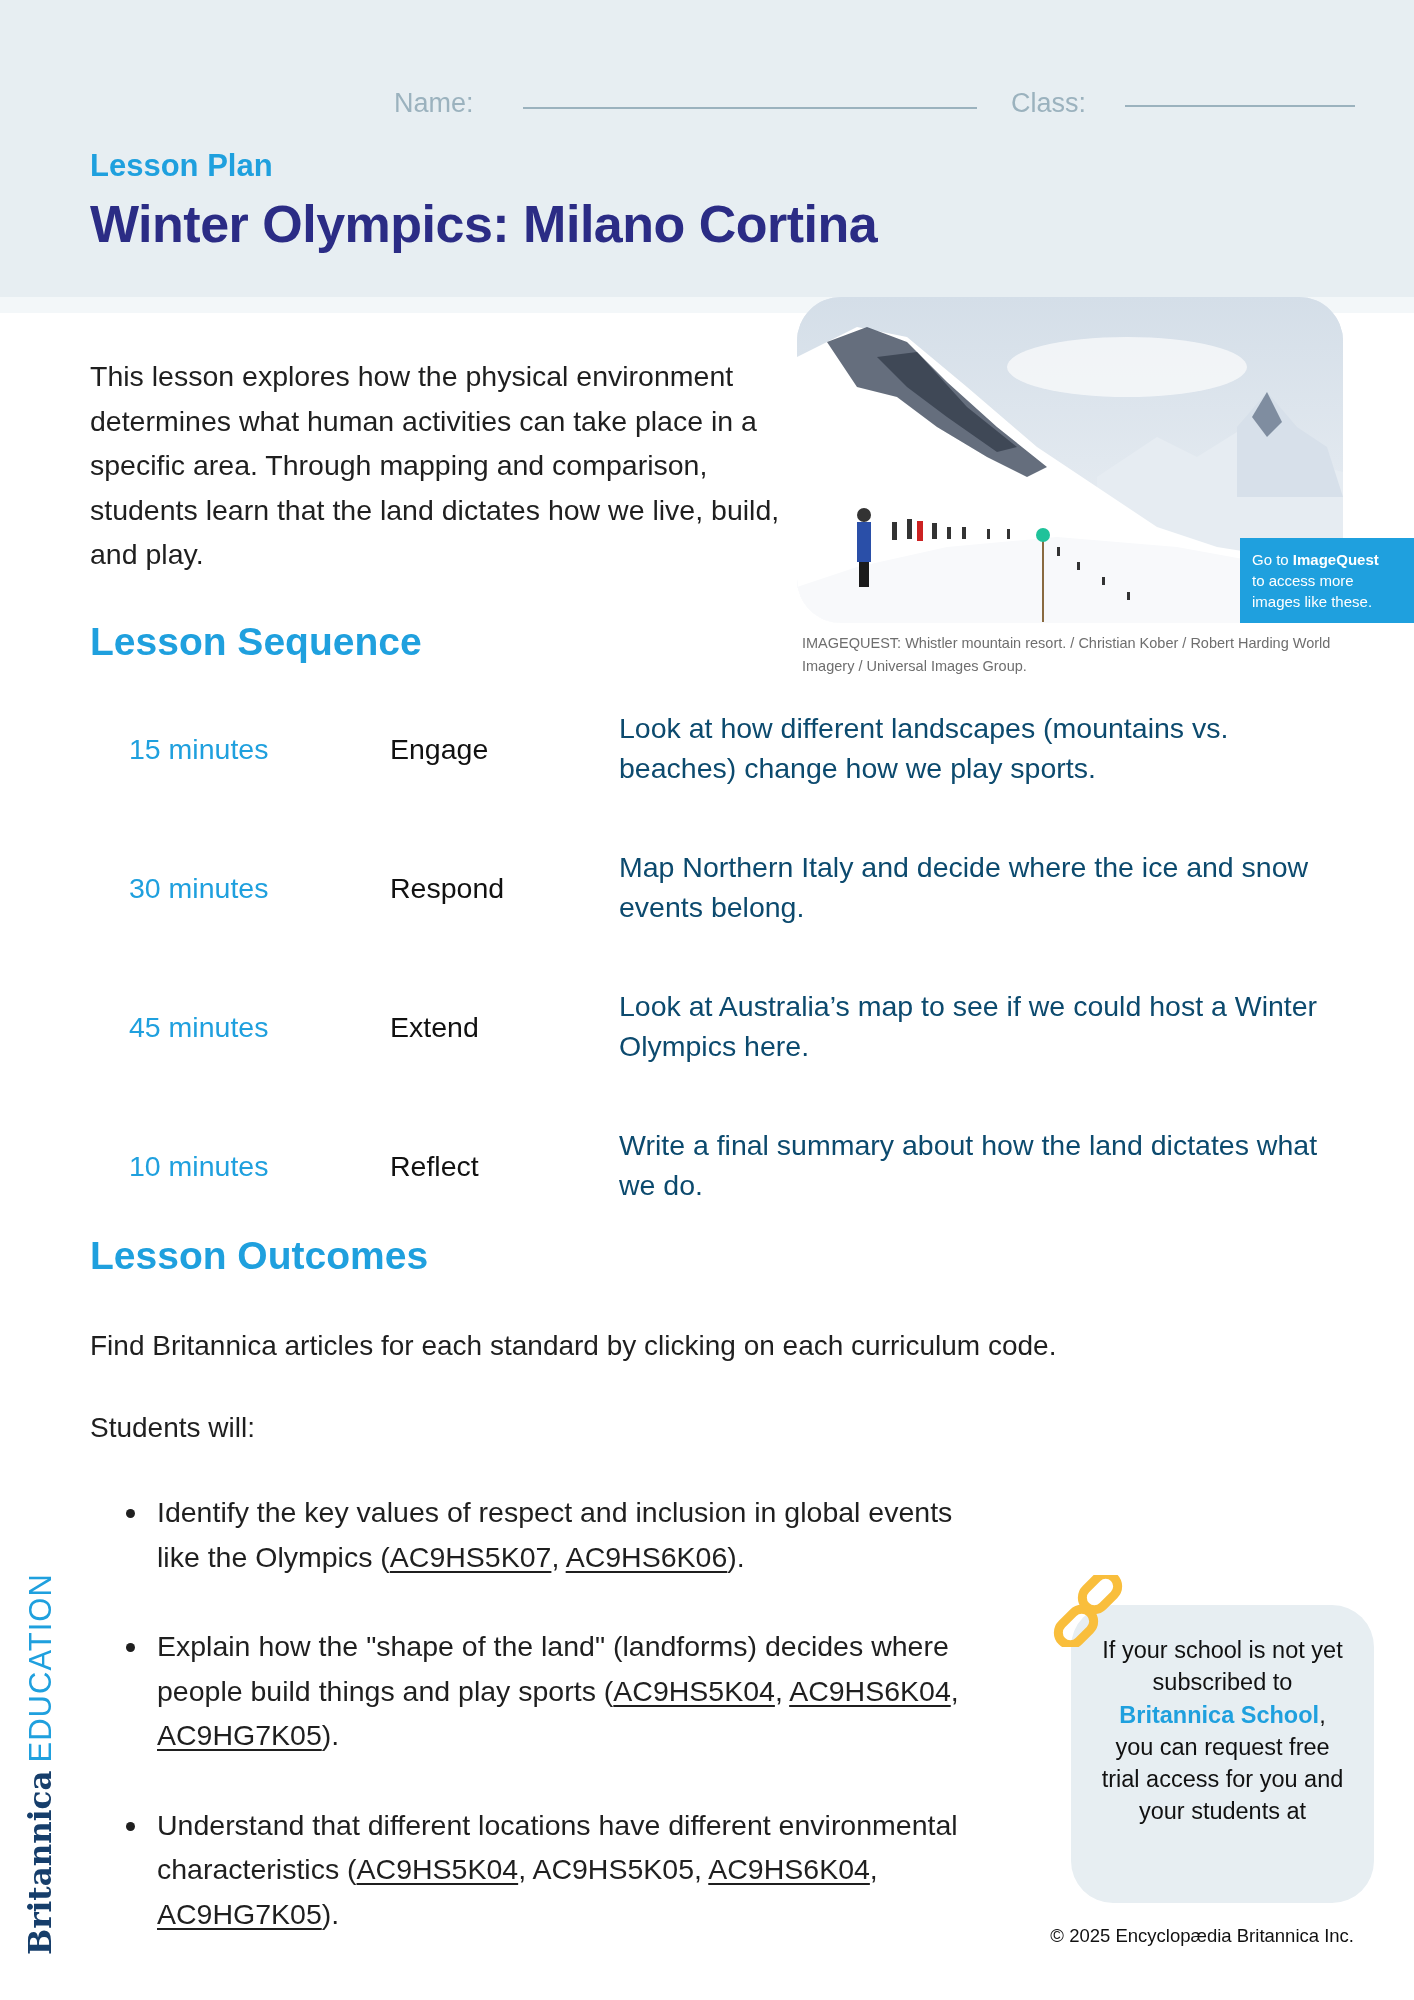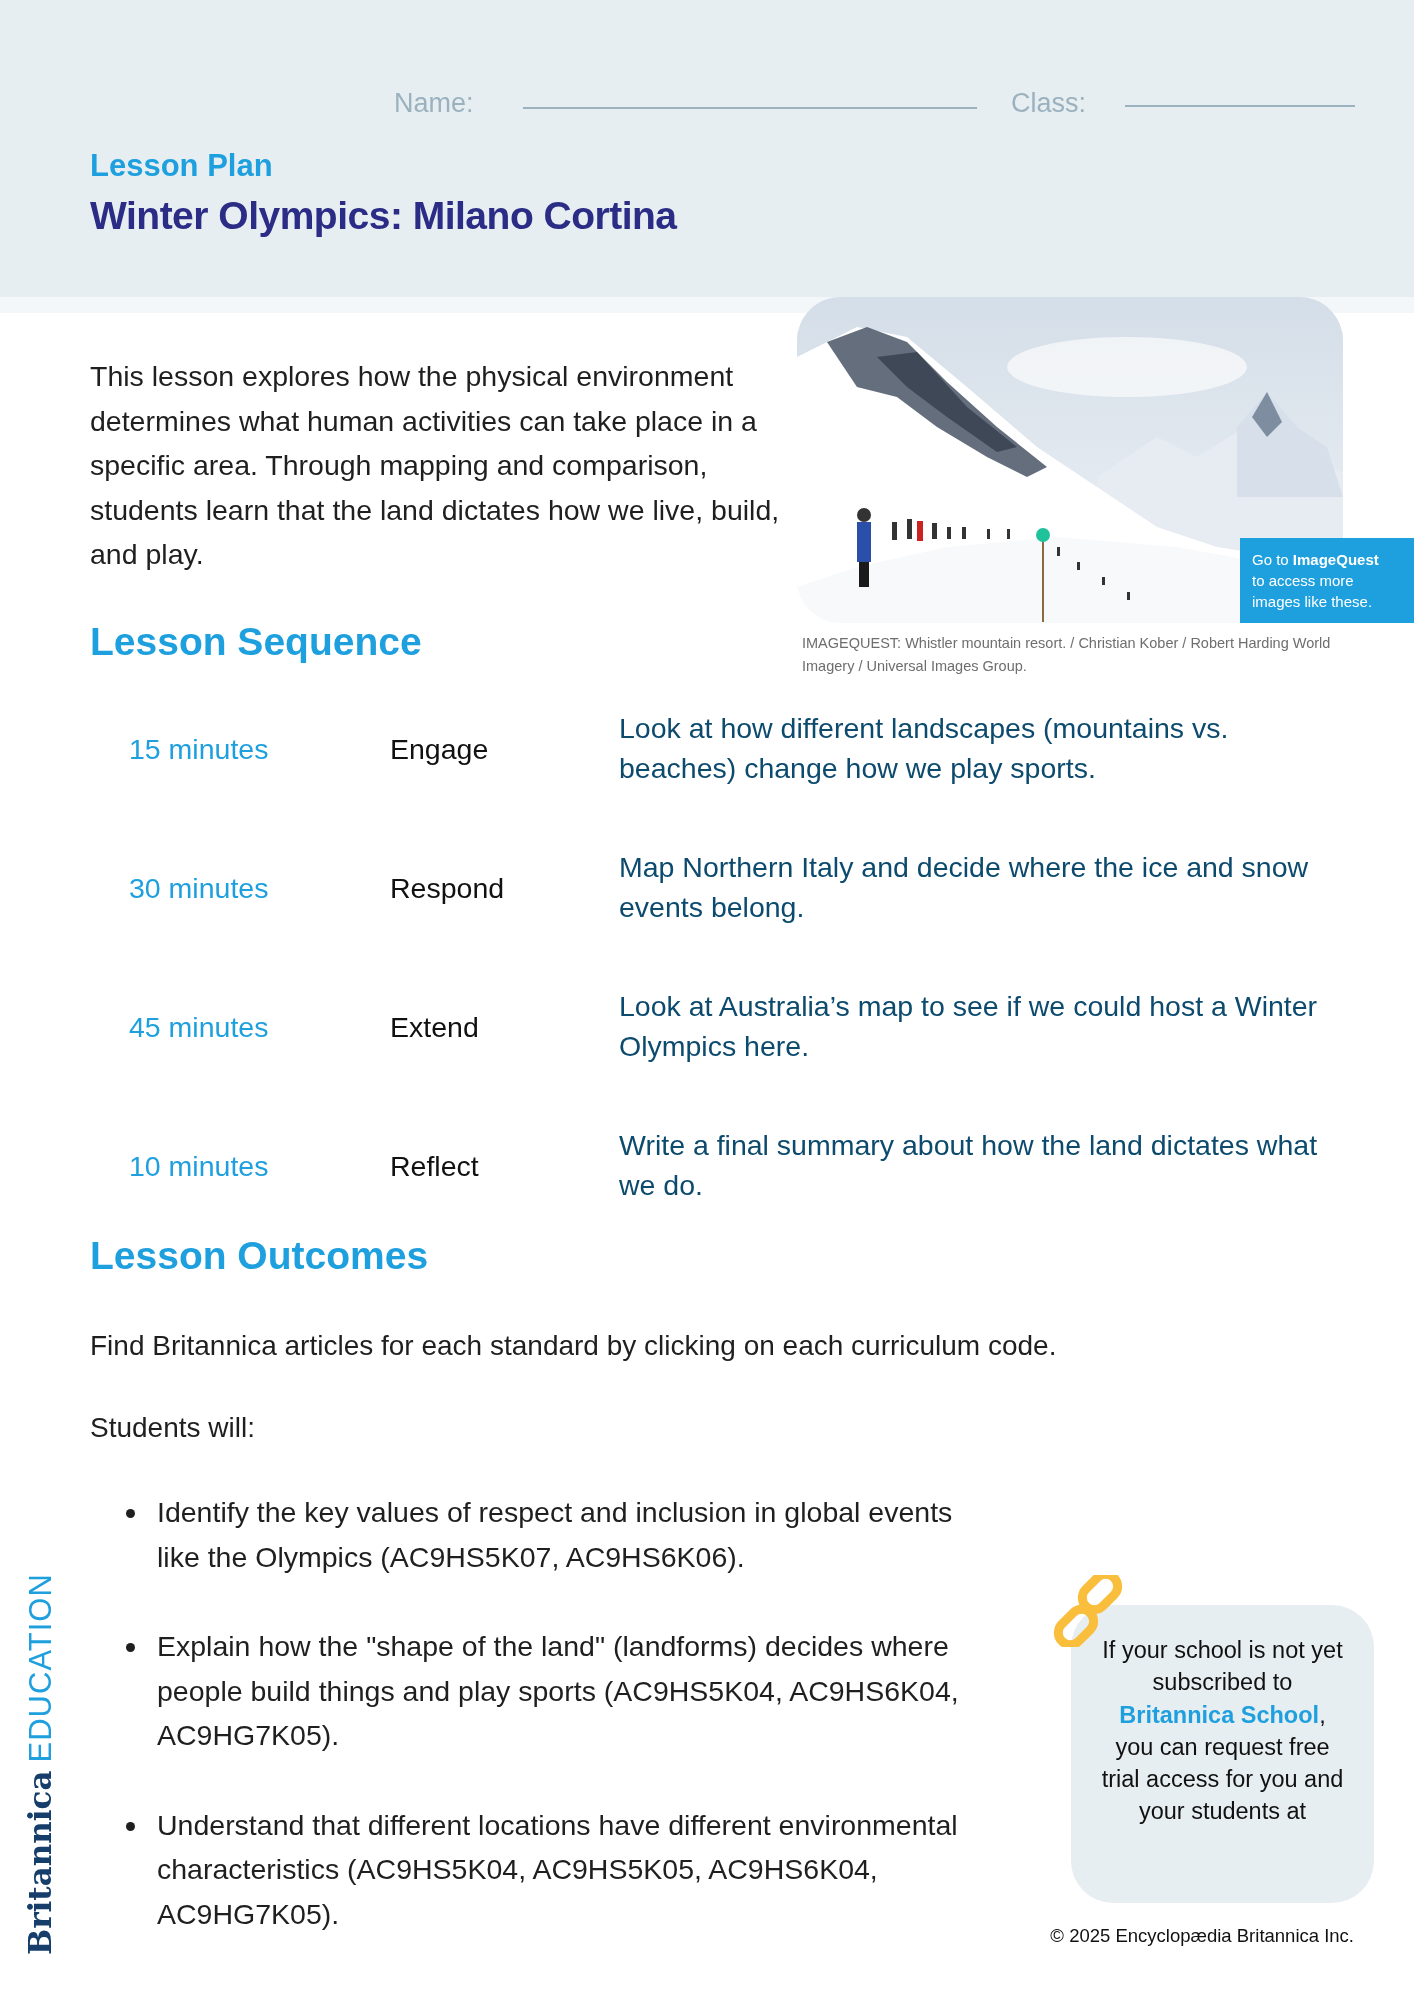--- a/index.html
+++ b/index.html
@@ -9,21 +9,21 @@
   .header-band { position: absolute; left: 0; top: 0; width: 1414px; height: 297px; background: #E7EEF2; }
   .header-strip { position: absolute; left: 0; top: 297px; width: 1414px; height: 16px; background: #F3F7F9; }
 
   .name-label, .class-label { position: absolute; font-size: 27px; color: #9BB2BE; text-align: center; }
   .name-label { left: 394px; top: 88px; }
   .class-label { left: 1011px; top: 88px; }
   .name-line { position: absolute; left: 523px; top: 107px; width: 454px; height: 2px; background: #9BB2BE; }
   .class-line { position: absolute; left: 1125px; top: 105px; width: 230px; height: 2px; background: #9BB2BE; }
 
   .eyebrow { position: absolute; left: 90px; top: 148px; font-size: 31px; font-weight: bold; color: #1FA0DE; }
-  .title { position: absolute; left: 90px; top: 194px; font-size: 39px; font-weight: bold; color: #2B2C85; letter-spacing: -0.5px; }
+  .title { position: absolute; left: 90px; top: 194px; font-size: 52px; font-weight: bold; color: #2B2C85; letter-spacing: -0.5px; }
 
   .intro { position: absolute; left: 90px; top: 354px; width: 690px; font-size: 28.5px; line-height: 44.6px; color: #1f1f1f; }
 
   .photo { position: absolute; left: 797px; top: 297px; width: 546px; height: 326px; border-radius: 44px; overflow: hidden;
            background: linear-gradient(180deg, #dfe7ef 0%, #c9d6e3 30%, #f2f5f8 55%, #ffffff 100%); }
   .photo svg { display: block; }
   .iq-box { position: absolute; left: 1240px; top: 538px; width: 174px; height: 85px; background: #1FA0DE; color: #ffffff;
             font-size: 15px; line-height: 21px; padding: 11px 12px 0 12px; }
   .iq-box b { font-weight: bold; }
   .caption { position: absolute; left: 802px; top: 632px; width: 540px; font-size: 14.5px; line-height: 23px; color: #6e6e6e; }
@@ -34,21 +34,21 @@
 
   .seq-row { position: absolute; left: 0; width: 1414px; }
   .seq-time { position: absolute; left: 129px; font-size: 28.5px; color: #1FA0DE; }
   .seq-phase { position: absolute; left: 390px; font-size: 28.5px; color: #111; }
   .seq-desc { position: absolute; left: 619px; width: 710px; font-size: 28.5px; line-height: 40px; color: #0c4a6e; }
 
   .para { position: absolute; left: 90px; font-size: 28px; color: #1f1f1f; }
   .outcomes { position: absolute; left: 90px; top: 1490px; width: 900px; list-style: none; }
   .outcomes li { position: relative; padding-left: 67px; font-size: 28.5px; line-height: 44.5px; color: #1f1f1f; margin-bottom: 45px; }
   .outcomes li .dot { position: absolute; left: 36px; top: 19px; width: 9px; height: 9px; border-radius: 50%; background: #1f1f1f; }
-  .code { text-underline-offset: 4px; color: #1f1f1f; }
+  .code { text-decoration: underline; text-underline-offset: 4px; color: #1f1f1f; }
   .code-plain { color: #1f1f1f; }
 
   .sub-box { position: absolute; left: 1071px; top: 1605px; width: 303px; height: 298px; background: #E7EEF2; border-radius: 42px;
              text-align: center; font-size: 23.5px; line-height: 32.3px; color: #111; padding-top: 29px; }
   .sub-box .brand { color: #1FA0DE; font-weight: bold; }
   .sub-box .url { text-decoration: underline; text-underline-offset: 3px; color: #111; display: block; }
   .chain { position: absolute; left: 1050px; top: 1575px; width: 76px; height: 72px; }
 
   .copyright { position: absolute; right: 60px; top: 1925px; font-size: 18.5px; color: #111; }
 

